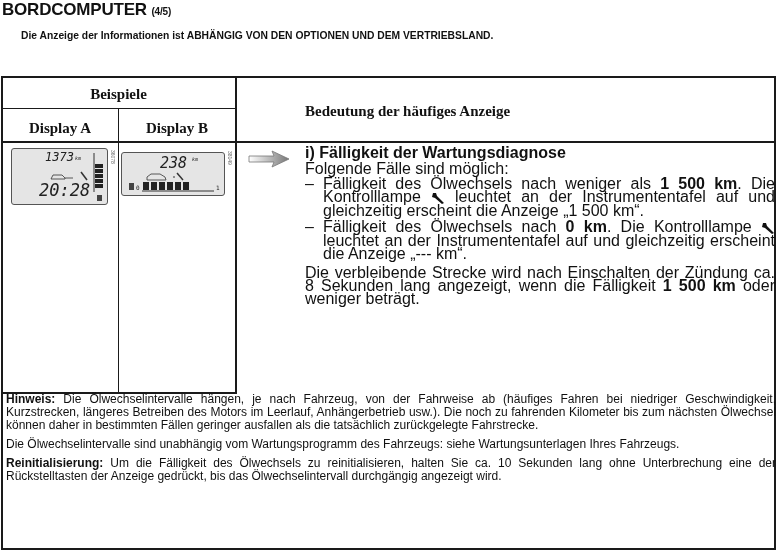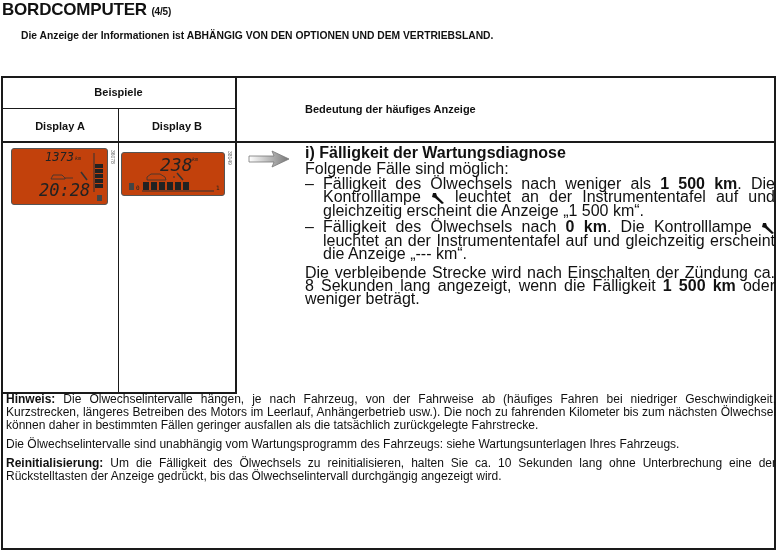--- a/index.html
+++ b/index.html
@@ -4,22 +4,22 @@
 <style>
   html, body { margin:0; padding:0; background:#fff; }
   body { width:779px; height:553px; position:relative; overflow:hidden;
          font-family:"Liberation Sans", sans-serif; color:#111; }
   .title { position:absolute; left:2px; top:0px; font-size:17px; font-weight:bold; letter-spacing:-0.2px; }
   .title .pg { font-size:10px; }
   .subtitle { position:absolute; left:2px; top:30px; font-size:10.3px; font-weight:bold;margin-left:19px; }
   .frame { position:absolute; left:1px; top:76px; width:775px; height:474px; border:2px solid #1a1a1a; box-sizing:border-box; }
   .vline { position:absolute; background:#1a1a1a; }
   .hline { position:absolute; background:#1a1a1a; }
-  .hdr { position:absolute; font-size:11px; font-weight:bold; text-align:center; }
-  .disp { position:absolute; border:1px solid #555; border-radius:3px; background:#c2410c; box-sizing:border-box; }
+  .hdr { position:absolute; font-size:15px; font-weight:bold; text-align:center;font-family:Liberation Serif, serif; }
+  .disp { position:absolute; border:1px solid #555; border-radius:3px; background:#e5e5e5; box-sizing:border-box; }
   .lcd { font-family:"DejaVu Sans Mono", monospace; font-style:italic; position:absolute; color:#222; }
   .ref { position:absolute; font-size:5px; color:#666; writing-mode:vertical-rl; }
   .content { position:absolute; left:305px; top:146px; width:470px; font-size:16px; line-height:13px; }
   .content p { margin:0 0 6px 0; }
   .content .h { font-weight:bold; margin-bottom:3px; }
   .bul { display:flex; margin-bottom:3px; }
   .bul .dash { width:18px; flex:none; }
   .bul .txt { flex:1; text-align:justify; }
   .wrench { display:inline-block; width:14px; height:12px; vertical-align:-2px; }
   .notes { position:absolute; left:6px; top:393px; width:770px; font-size:12px; line-height:13px; }
@@ -63,21 +63,21 @@
     <rect x="3" y="17" width="8" height="4" fill="#222"></rect>
     <rect x="3" y="22" width="8" height="4" fill="#222"></rect>
     <rect x="3" y="27" width="8" height="4" fill="#222"></rect>
     <rect x="3" y="32" width="8" height="4" fill="#222"></rect>
     <rect x="5" y="43" width="5" height="6" fill="#444"></rect>
   </svg>
 </div>
 <div class="ref" style="left:110px;top:150px;">36078</div>
 
 <div class="disp" style="left:121px;top:152px;width:104px;height:44px;">
-  <span class="lcd" style="left:38px;top:1px;font-size:18px;">238</span>
+  <span class="lcd" style="left:38px;top:1px;font-size:15px;">238</span>
   <span class="lcd" style="left:70px;top:3px;font-size:5px;">km</span>
   <svg style="position:absolute;left:24px;top:20px;" width="22" height="8" viewBox="0 0 22 8">
     <path d="M1 7 L1 4 L5 1 L14 1 L19 4 L20 7 Z" fill="none" stroke="#333" stroke-width="0.8"></path>
   </svg>
   <svg style="position:absolute;left:50px;top:19px;" width="12" height="9" viewBox="0 0 12 9">
     <line x1="1" y1="5" x2="3" y2="5" stroke="#333" stroke-width="1"></line>
     <line x1="5" y1="1" x2="11" y2="8" stroke="#333" stroke-width="1.5"></line>
   </svg>
   <svg style="position:absolute;left:6px;top:28px;" width="95" height="12" viewBox="0 0 95 12">
     <rect x="1" y="2" width="5" height="7" fill="#444"></rect>

